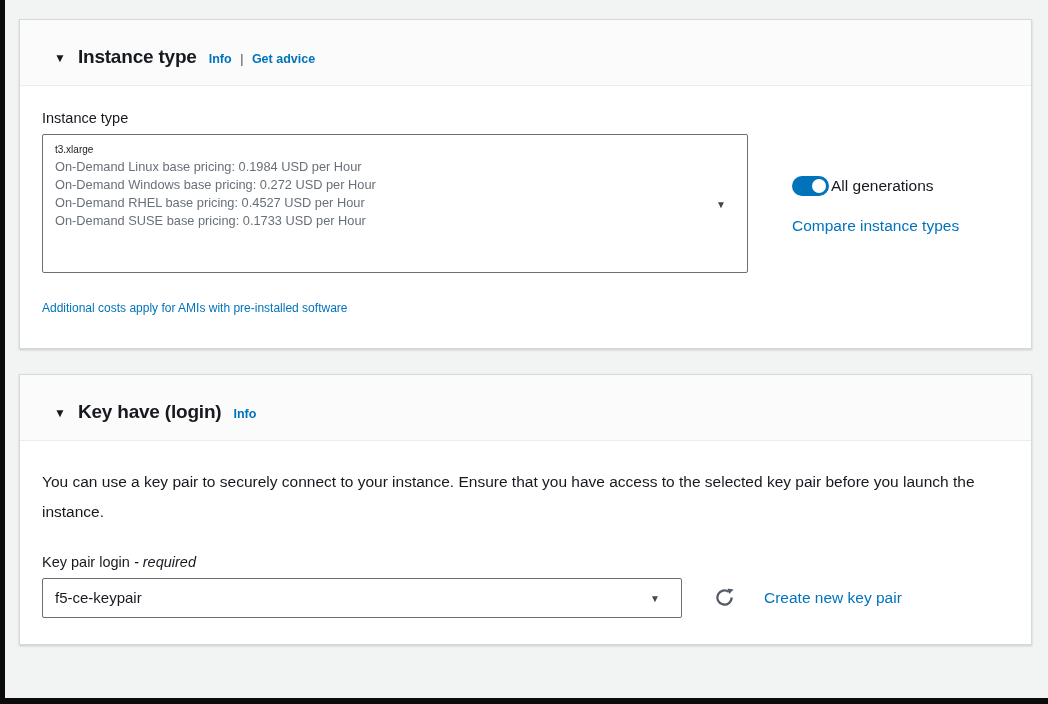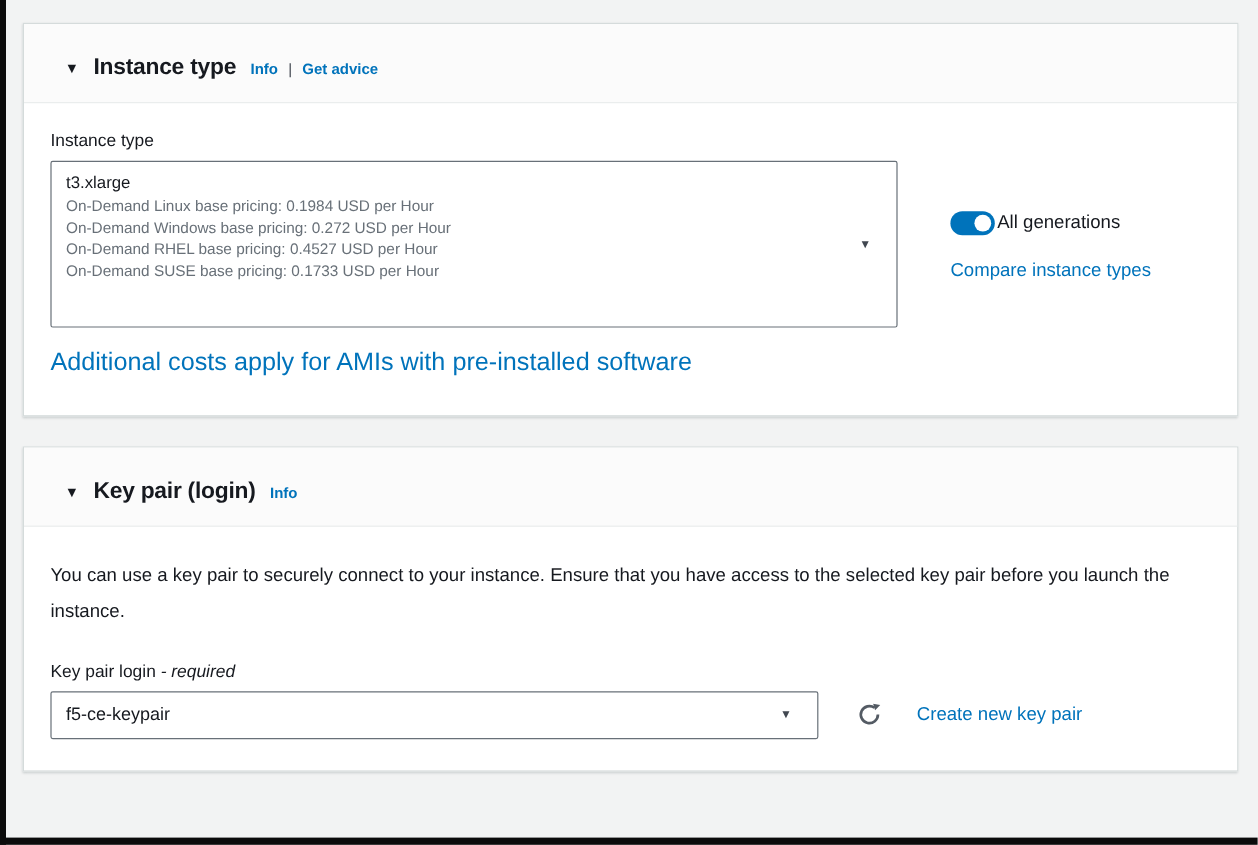--- a/index.html
+++ b/index.html
@@ -42,36 +42,36 @@
   .row { display: flex; align-items: flex-start; }
 
   .select-box {
     position: relative;
     background: #fff;
     border: 1px solid #687078;
     border-radius: 2px;
     cursor: pointer;
   }
   .instance-select { width: 706px; height: 139px; padding: 9px 48px 9px 12px; }
-  .sel-value { font-size: 14px; margin-bottom: 3px; }
+  .sel-value { font-size: 10px; margin-bottom: 3px; }
   .sel-sub { font-size: 12.8px; color: #687078; line-height: 1.42; }
   .sel-specs span { margin-right: 21px; }
   .caret-down {
     position: absolute; right: 21px; top: 50%;
     transform: translateY(-50%);
     font-size: 10px; color: #414750;
   }
 
   .side-col { margin-left: 44px; padding-top: 42px; }
   .toggle-row { display: flex; align-items: center; gap: 2px; font-size: 15.5px; cursor: pointer; }
   .toggle { width: 37px; height: 20px; border-radius: 10px; background: #0073bb; position: relative; display: inline-block; }
   .toggle .knob { position: absolute; top: 3px; right: 3px; width: 14px; height: 14px; border-radius: 50%; background: #fff; }
   .compare-link { display: inline-block; margin-top: 21px; font-size: 15.5px; }
 
-  .ami-link { display: inline-block; margin-top: 17px; font-size: 21px; }
+  .ami-link { display: inline-block; margin-top: 28px; font-size: 12px; }
 
   .kp-body { padding: 26px 20px 26px 22px; }
   .desc { font-size: 15.5px; line-height: 1.92; margin: 0 0 27px 0; max-width: 952px; }
   .keypair-select {
     width: 640px; height: 40px;
     display: flex; align-items: center;
     padding: 0 48px 0 12px;
     font-size: 15px;
   }
   .side-row { display: flex; align-items: center; margin-left: 33px; gap: 30px; height: 40px; }
@@ -118,21 +118,21 @@
         </div>
       </div>
 
       <a class="link ami-link">Additional costs apply for AMIs with pre-installed software</a>
     </div>
   </section>
 
   <section class="panel">
     <div class="panel-header">
       <span class="caret-hdr">▼</span>
-      <h2 class="section-title">Key pair (login)</h2>
+      <h2 class="section-title">Key have (login)</h2>
       <span class="info-links">
         <a>Info</a>
       </span>
     </div>
 
     <div class="panel-body kp-body">
       <p class="desc">You can use a key pair to securely connect to your instance. Ensure that you have access to the selected key pair before you launch the instance.</p>
 
       <div class="field-label">
         <span>Key pair login</span>

